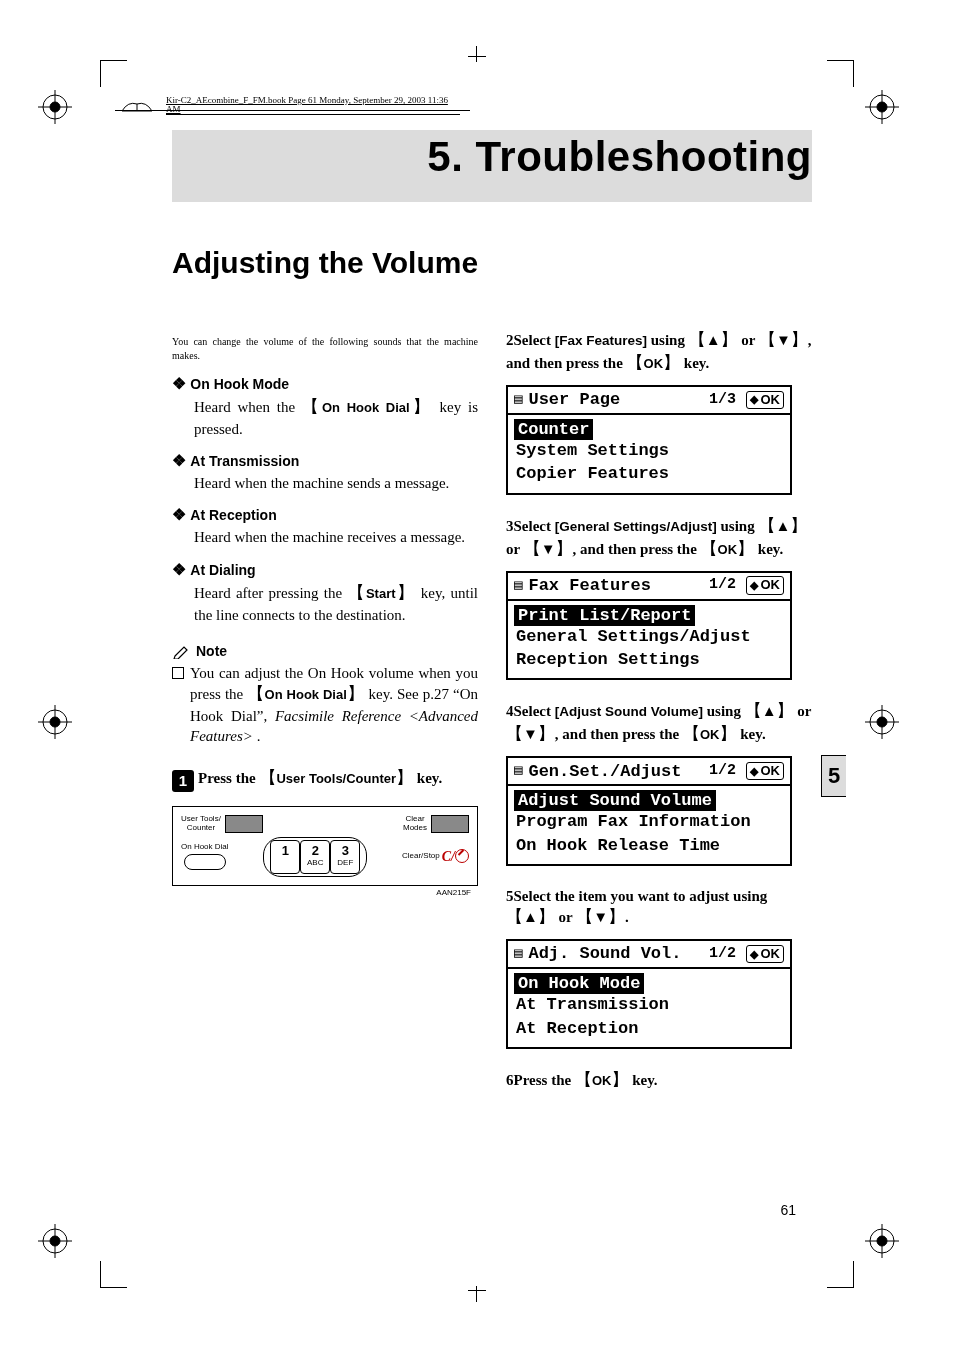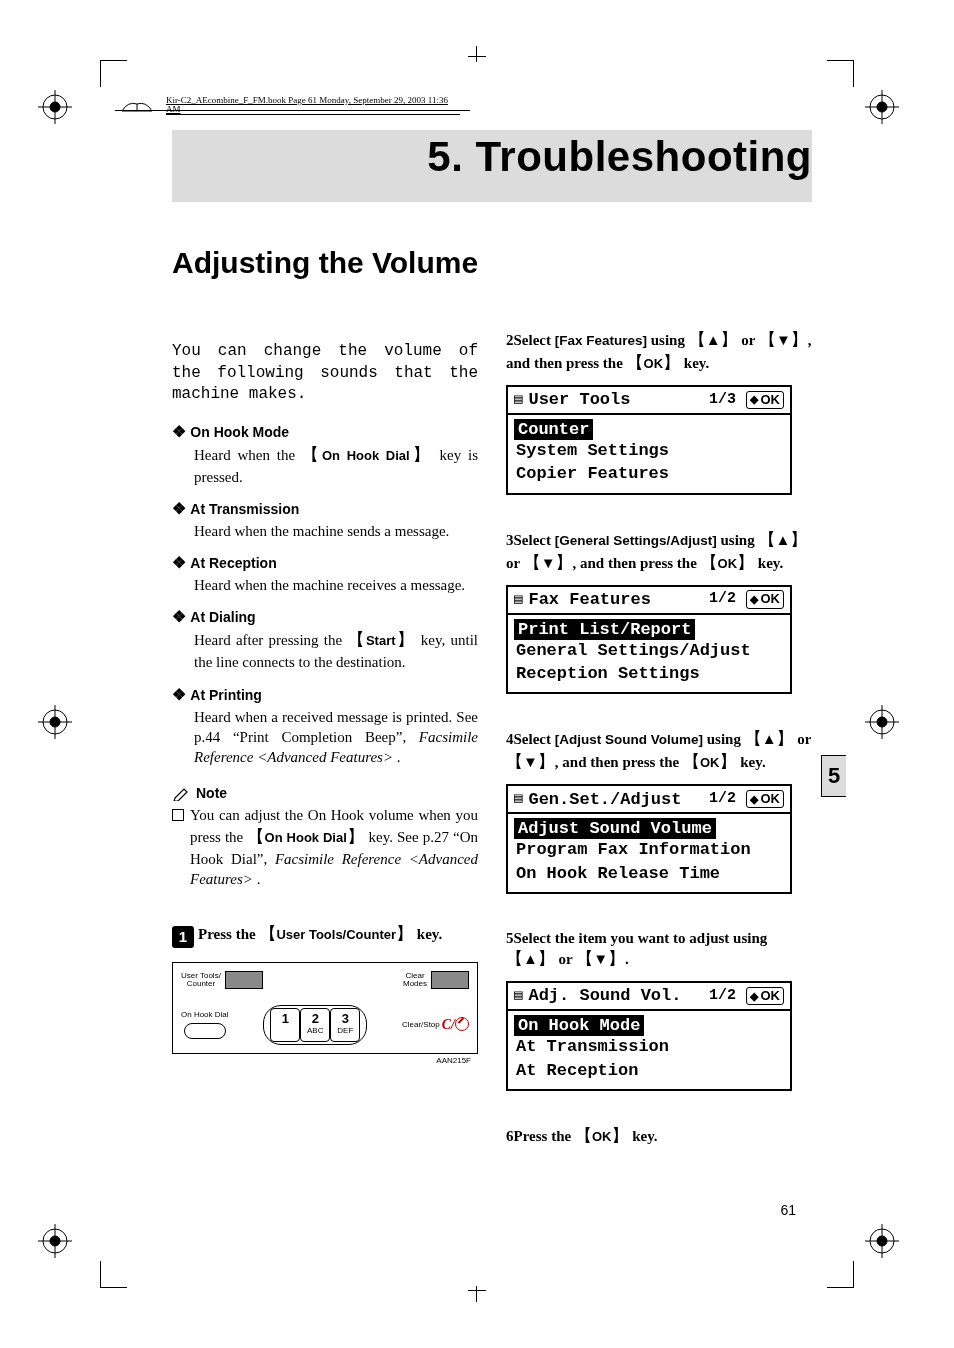--- a/index.html
+++ b/index.html
@@ -30,36 +30,36 @@
   .mid-bx{bottom:-14px;border-top:1px solid #000}
   
   .book-slug{position:absolute;left:120px;top:96px;width:340px;display:flex;align-items:center;gap:12px}
   .book-slug .g{width:34px;height:14px;display:flex;align-items:center}
   .book-slug .g svg{width:34px;height:14px}
   .book-slug .txt{font-size:9px;font-family:"Times New Roman",serif;text-decoration:underline;border-bottom:1px solid #000;line-height:1}
   .slug-rule{position:absolute;left:115px;top:110px;width:355px;border-top:1px solid #000}
   
   .content{position:absolute;left:172px;top:325px;width:640px;display:flex;gap:28px}
   .col{width:306px}
-  .intro{font-family:Liberation Mono, monospace;font-size:16px;line-height:1.35;text-align:justify}
+  .intro{font-family:Liberation Serif, serif;font-size:10px;line-height:1.35;text-align:justify}
   .sub{margin-top:12px}
   .sub .h{font:700 14px Arial,Helvetica,sans-serif;margin-bottom:3px}
   .sub .h .diamond{font-size:16px;margin-right:4px}
   .sub p{margin:0 0 0 22px;font-size:15px;line-height:1.35;text-align:justify}
   .keycap{font:700 13px Arial,Helvetica,sans-serif}
   .italic{font-style:italic;font-family:Palatino,serif}
   .noteh{margin-top:18px;display:flex;align-items:center;gap:6px}
   .noteh .pencil{width:18px;height:16px}
   .noteh .nt{font:700 14px Arial,Helvetica,sans-serif}
   .notebody{margin-left:0;margin-top:4px}
   .notebody .bul{display:flex;align-items:flex-start;gap:6px}
   .notebody .bul .sq{width:10px;height:10px;border:1.5px solid #000;margin-top:4px;flex:0 0 auto}
   .notebody .bul p{margin:0;font-size:15px;line-height:1.35;text-align:justify}
   
-  .step{margin-top:34px}
+  .step{margin-top:20px}
   .step .lead{font-size:15px;font-weight:700;line-height:1.35}
   .step .lead .num{display:inline-block;width:22px;height:22px;background:#000;color:#fff;font:700 15px/22px Arial;border-radius:3px;text-align:center;margin-right:4px;vertical-align:-3px}
   .step .body{font-size:15px;font-weight:700;line-height:1.35}
   .step .uihint{font:700 13.5px Arial,Helvetica,sans-serif}
   .brkt{font-family:Arial,Helvetica,sans-serif;font-size:17px;font-weight:400}
   
   .lcd{margin:10px 0 2px 0;width:282px;border:2px solid #000;font-family:"Courier New",monospace;font-size:17px;font-weight:700;line-height:1.25}
   .lcd .hdr{display:flex;align-items:center;border-bottom:2px solid #000;height:26px;padding:0 6px}
   .lcd .hdr .ico{font-size:14px;margin-right:6px}
   .lcd .hdr .ttl{flex:1}
@@ -189,24 +189,20 @@
       <div class="sub">
         <div class="h"><span class="diamond">❖</span><span>At Reception</span></div>
         <p>Heard when the machine receives a message.</p>
       </div>
 
       <div class="sub">
         <div class="h"><span class="diamond">❖</span><span>At Dialing</span></div>
         <p><span>Heard after pressing the </span><span class="brkt">【</span><span class="keycap">Start</span><span class="brkt">】</span><span> key, until the line connects to the destination.</span></p>
       </div>
 
-      <div class="sub">
-        <div class="h"><span class="diamond">❖</span><span>At Printing</span></div>
-        <p><span>Heard when a received message is printed. See p.44 “Print Completion Beep”, </span><span class="italic">Facsimile Reference &lt;Advanced Features&gt;</span><span> .</span></p>
-      </div>
 
       <div class="noteh">
         <span class="pencil">
           <svg viewBox="0 0 18 16">
               <path d="M3,13 L12,4 L15,7 L6,16 L2,16 Z" fill="none" stroke="#000" stroke-width="1.2"></path>
               <path d="M12,4 L15,7" stroke="#000"></path>
             </svg>
         </span>
         <span class="nt">Note</span>
       </div>
@@ -215,21 +211,21 @@
           <span class="sq"></span>
           <p><span>You can adjust the On Hook volume when you press the </span><span class="brkt">【</span><span class="keycap">On Hook Dial</span><span class="brkt">】</span><span> key. See p.27 “On Hook Dial”, </span><span class="italic">Facsimile Reference &lt;Advanced Features&gt;</span><span> .</span></p>
         </div>
       </div>
 
       <div class="step">
         <span class="lead"><span class="num">1</span><span>Press the </span><span class="brkt">【</span><span class="keycap">User Tools/Counter</span><span class="brkt">】</span><span> key.</span></span>
       </div>
 
       <div class="keyfig">
-        <div class="row" style="margin-bottom:16px">
+        <div class="row" style="margin-bottom:4px">
           <div style="display:flex;align-items:center;gap:4px">
               <div class="lbl" style="white-space:pre-line">User Tools/
 Counter</div>
               <div class="diamondbtn"></div>
             </div>
           <div style="flex:1"></div>
           <div style="display:flex;align-items:center;gap:4px">
               <div class="lbl" style="white-space:pre-line">Clear
 Modes</div>
               <div class="diamondbtn"></div>
@@ -254,21 +250,21 @@
       </div>
     </div>
 
     <div class="col">
       <div class="step" style="margin-top:4px">
         <span class="body"><span class="num">2</span><span>Select </span><span class="uihint">[Fax Features]</span><span> using </span><span class="brkt">【</span><span>▲</span><span class="brkt">】</span><span> or </span><span class="brkt">【</span><span>▼</span><span class="brkt">】</span><span>, and then press the </span><span class="brkt">【</span><span class="keycap">OK</span><span class="brkt">】</span><span> key.</span></span>
       </div>
       <div class="lcd">
         <div class="hdr">
             <span class="ico">▤</span>
-            <span class="ttl">User Tools</span>
+            <span class="ttl">User Page</span>
             <span class="pg">1/3</span>
             <span class="oktag">
               <span class="arr">◆</span>
               <span>OK</span>
             </span>
           </div>
         <div class="rows"><div class="r sel">Counter</div><div class="r">System Settings</div><div class="r">Copier Features</div></div>
       </div>
 
       <div class="step">

